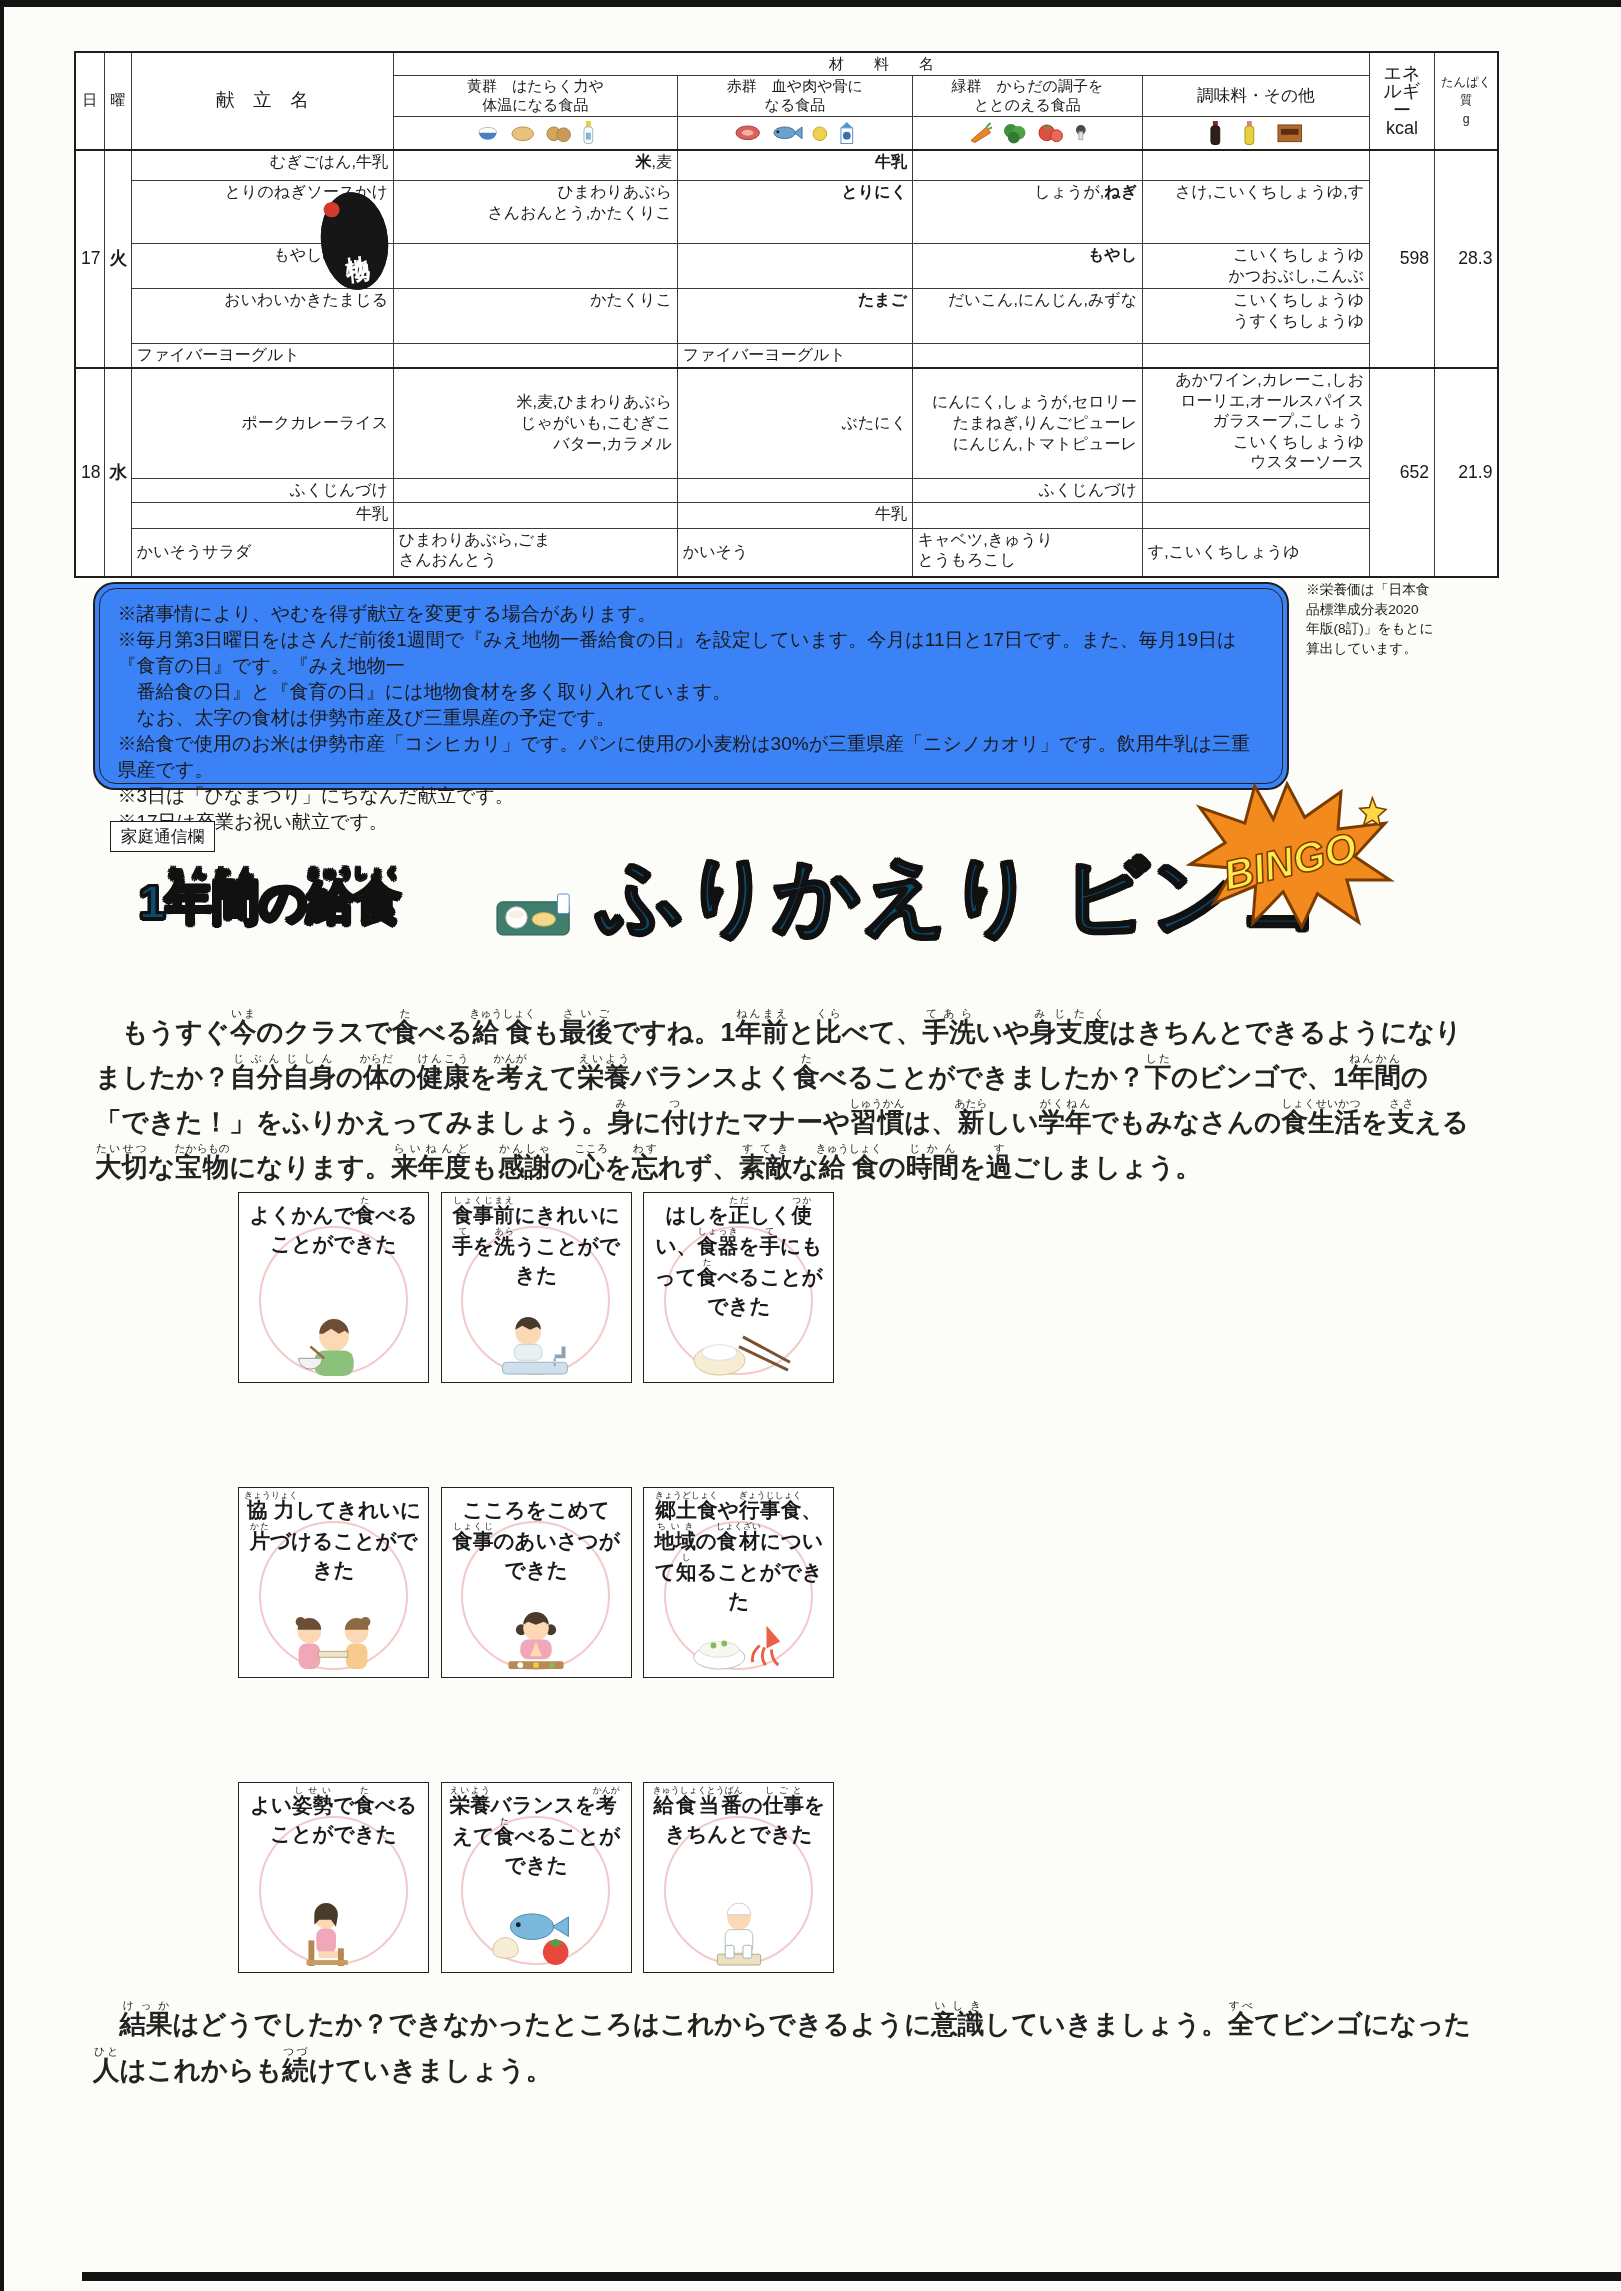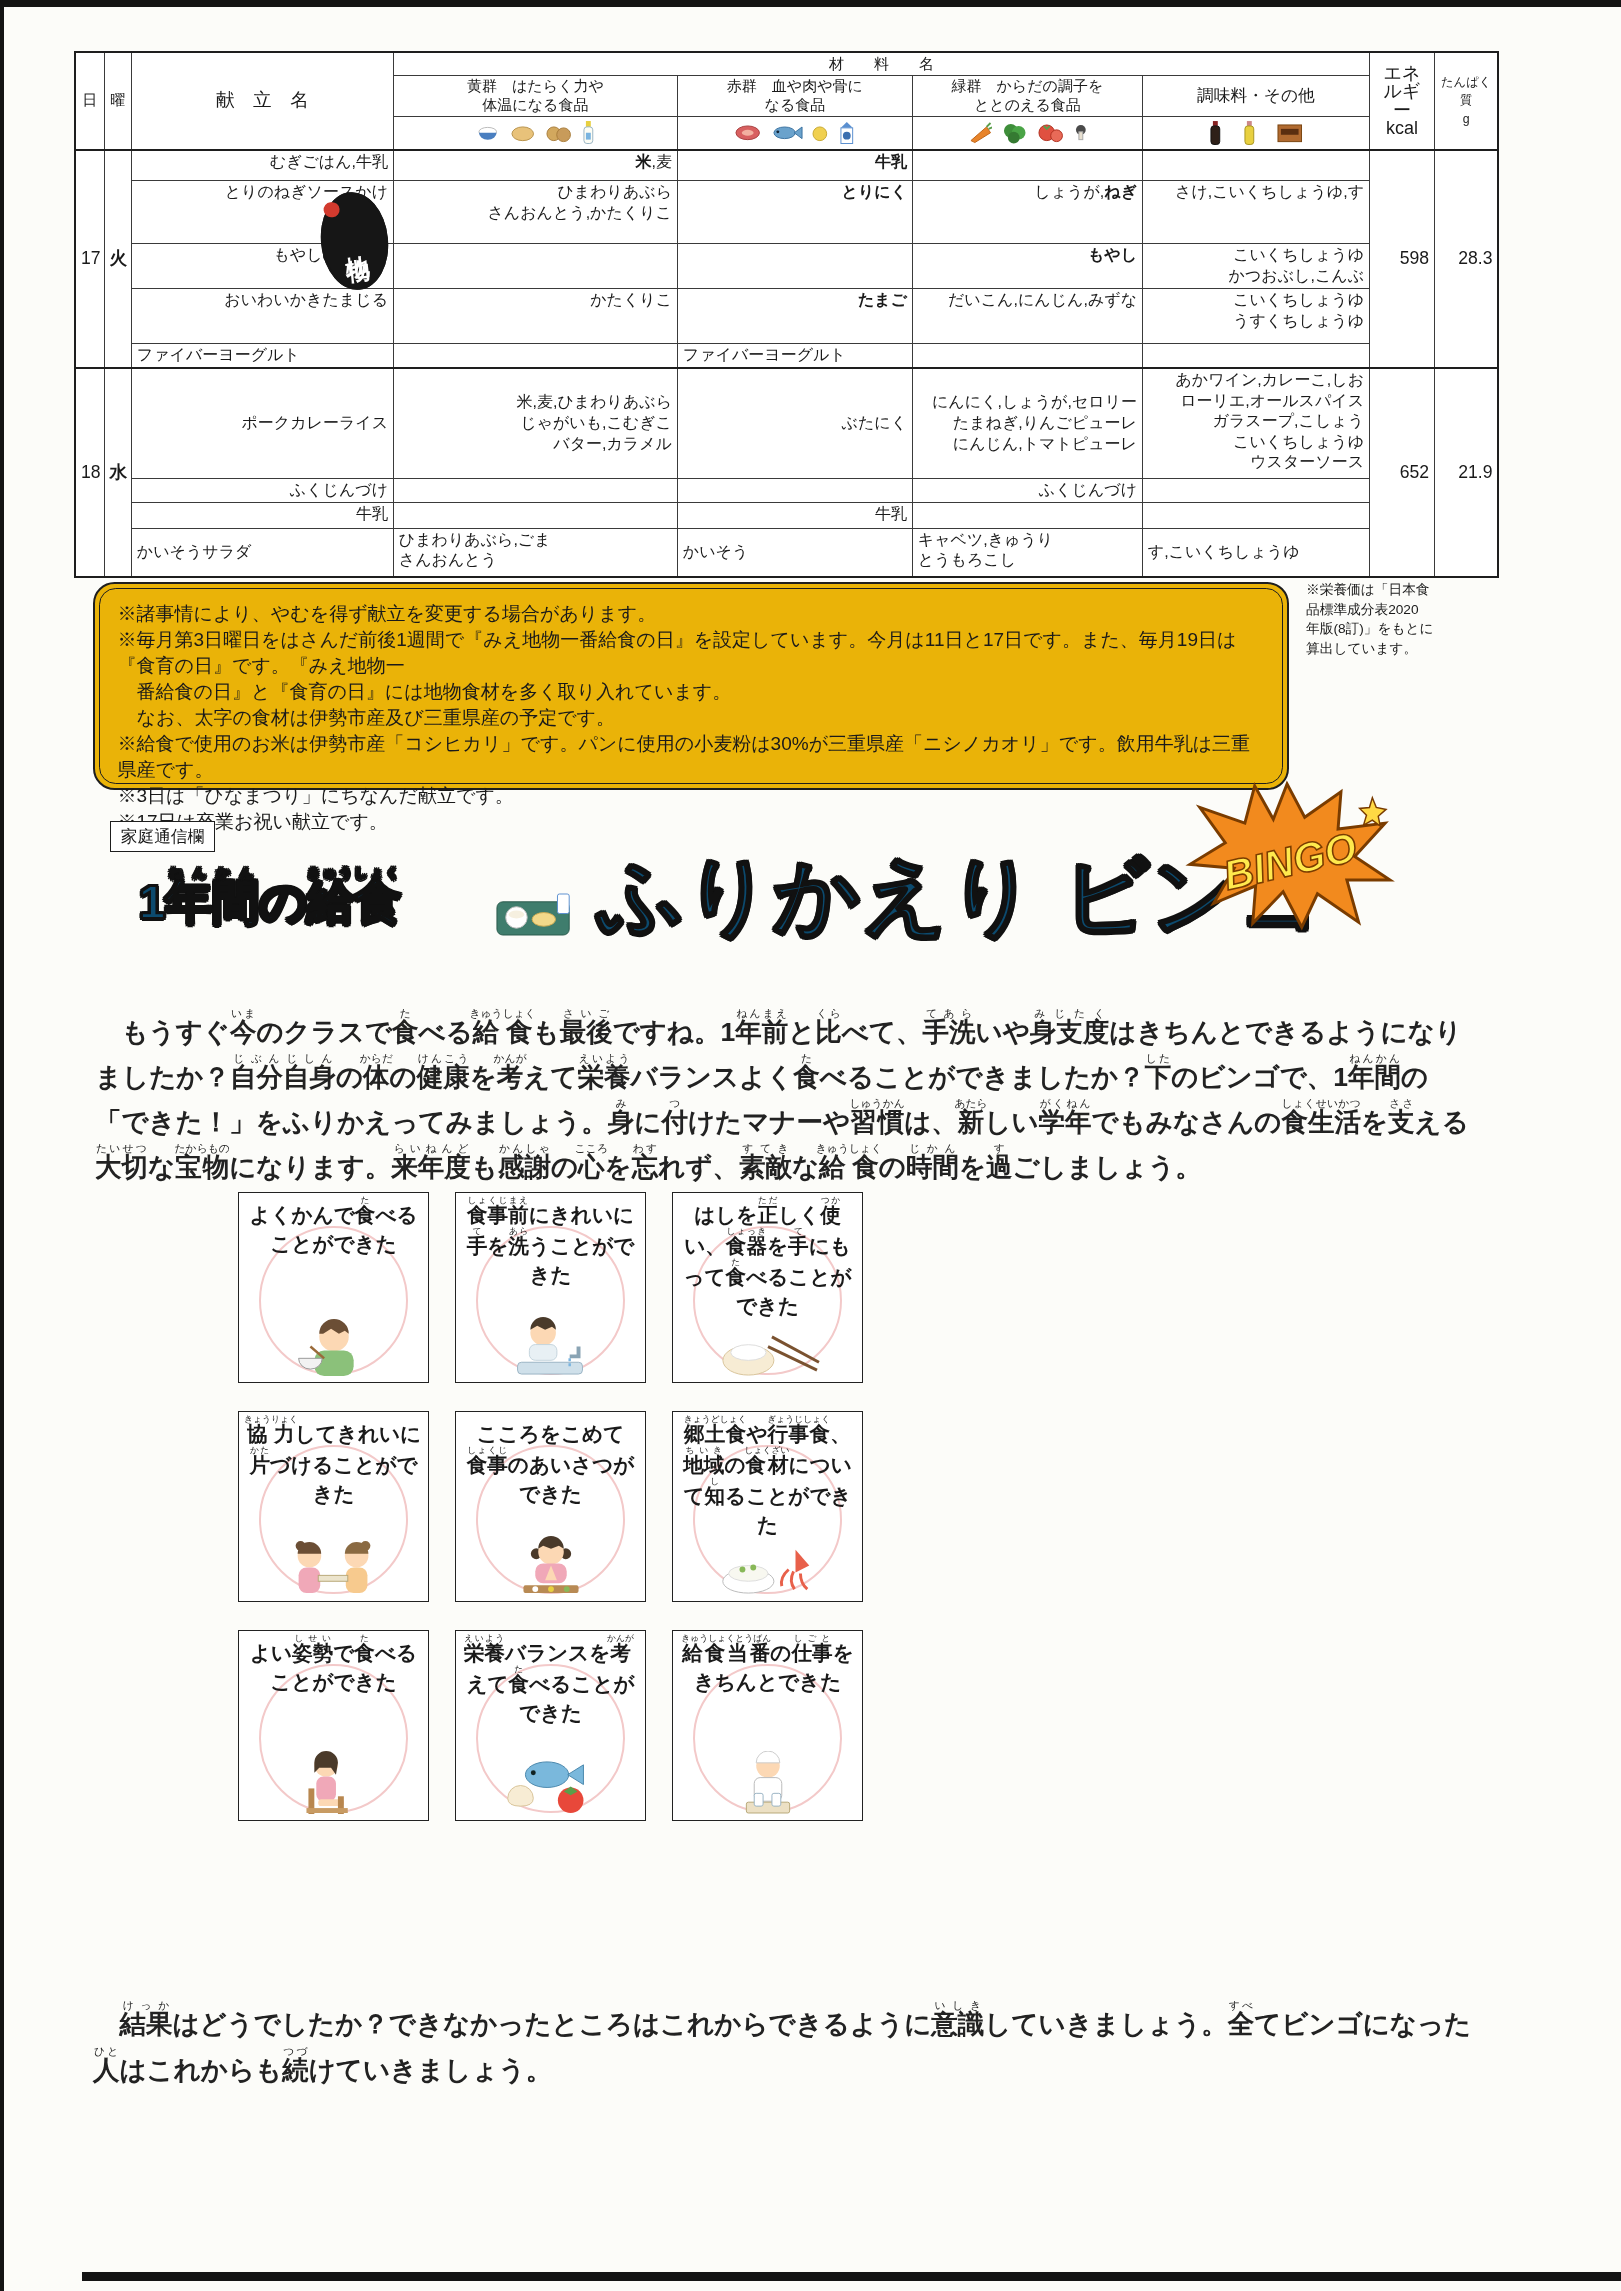--- a/index.html
+++ b/index.html
@@ -27,21 +27,21 @@
          color:#fff;font-size:23.5px;font-weight:bold;line-height:1.05;
          writing-mode:vertical-rl;letter-spacing:3.9px;box-shadow:inset 0 0 0 2px #161616;}
   .stamp .flower{position:absolute;left:5.9px;top:7.8px;width:15.7px;height:15.7px;background:#d23a2e;
          border-radius:50%;}
 
   
   .nut-note{position:absolute;left:1306px;top:580px;width:294px;font-size:13.7px;line-height:19.6px;}
 
   
   .notes-outer{position:absolute;left:93px;top:582px;width:1192px;height:204px;border:2px solid #1e1e1e;
-               border-radius:21.6px;background:#eab308;}
+               border-radius:21.6px;background:#3b82f6;}
   .notes-inner{position:absolute;left:3.9px;top:3.9px;right:3.9px;bottom:3.9px;border:1px solid #1e1e1e;
                border-radius:16.7px;padding:11.8px 17.6px;font-size:19px;line-height:26px;}
 
   
   .family-label{position:absolute;left:110px;top:821px;border:1.5px solid #1e1e1e;padding:2.9px 9.8px;
                 font-size:16.7px;background:#fff;}
   .outline-text{color:#0c4a6e;font-weight:bold;-webkit-text-stroke:2px #111;
                 text-shadow:2px 2px 0 #111,-2px 2px 0 #111,2px -2px 0 #111,-2px -2px 0 #111,
                             2.5px 0 0 #111,-2.5px 0 0 #111,0 2.5px 0 #111,0 -2.5px 0 #111;}
   .title-left{position:absolute;left:139px;top:866px;font-size:47px;line-height:1.1;}
@@ -51,21 +51,21 @@
   .bingo-burst{position:absolute;left:1184px;top:780px;}
 
   .intro{position:absolute;left:95px;top:1008px;width:1446px;font-size:26.5px;line-height:45px;
          font-weight:bold;color:#222;}
   .intro rt,.outro rt{font-size:10.8px;font-weight:normal;}
   .outro{position:absolute;left:93px;top:2000px;width:1446px;font-size:26.5px;line-height:46px;
          font-weight:bold;color:#222;}
 
   
   .grid{position:absolute;left:238px;top:1192px;display:grid;
-        grid-template-columns:repeat(3,189px);column-gap:13.7px;row-gap:104px;gap:28px;}
+        grid-template-columns:repeat(3,189px);column-gap:13.7px;row-gap:104px;}
   .cell{position:relative;width:189px;height:189px;border:1.5px solid #222;background:#fff;}
   .cell .circ{position:absolute;left:19.6px;top:33px;width:145px;height:145px;border:2.9px solid #f3c9c9;
               border-radius:50%;}
   .cell .txt{position:relative;z-index:2;padding:6.9px 4.9px 0;font-size:20.6px;font-weight:bold;
              text-align:center;line-height:29px;}
   .cell .txt rt{font-size:8.8px;font-weight:normal;}
   .cell svg.illus{position:absolute;left:50%;transform:translateX(-50%);bottom:3.9px;z-index:1;}
 </style>
 </head>
 <body>

